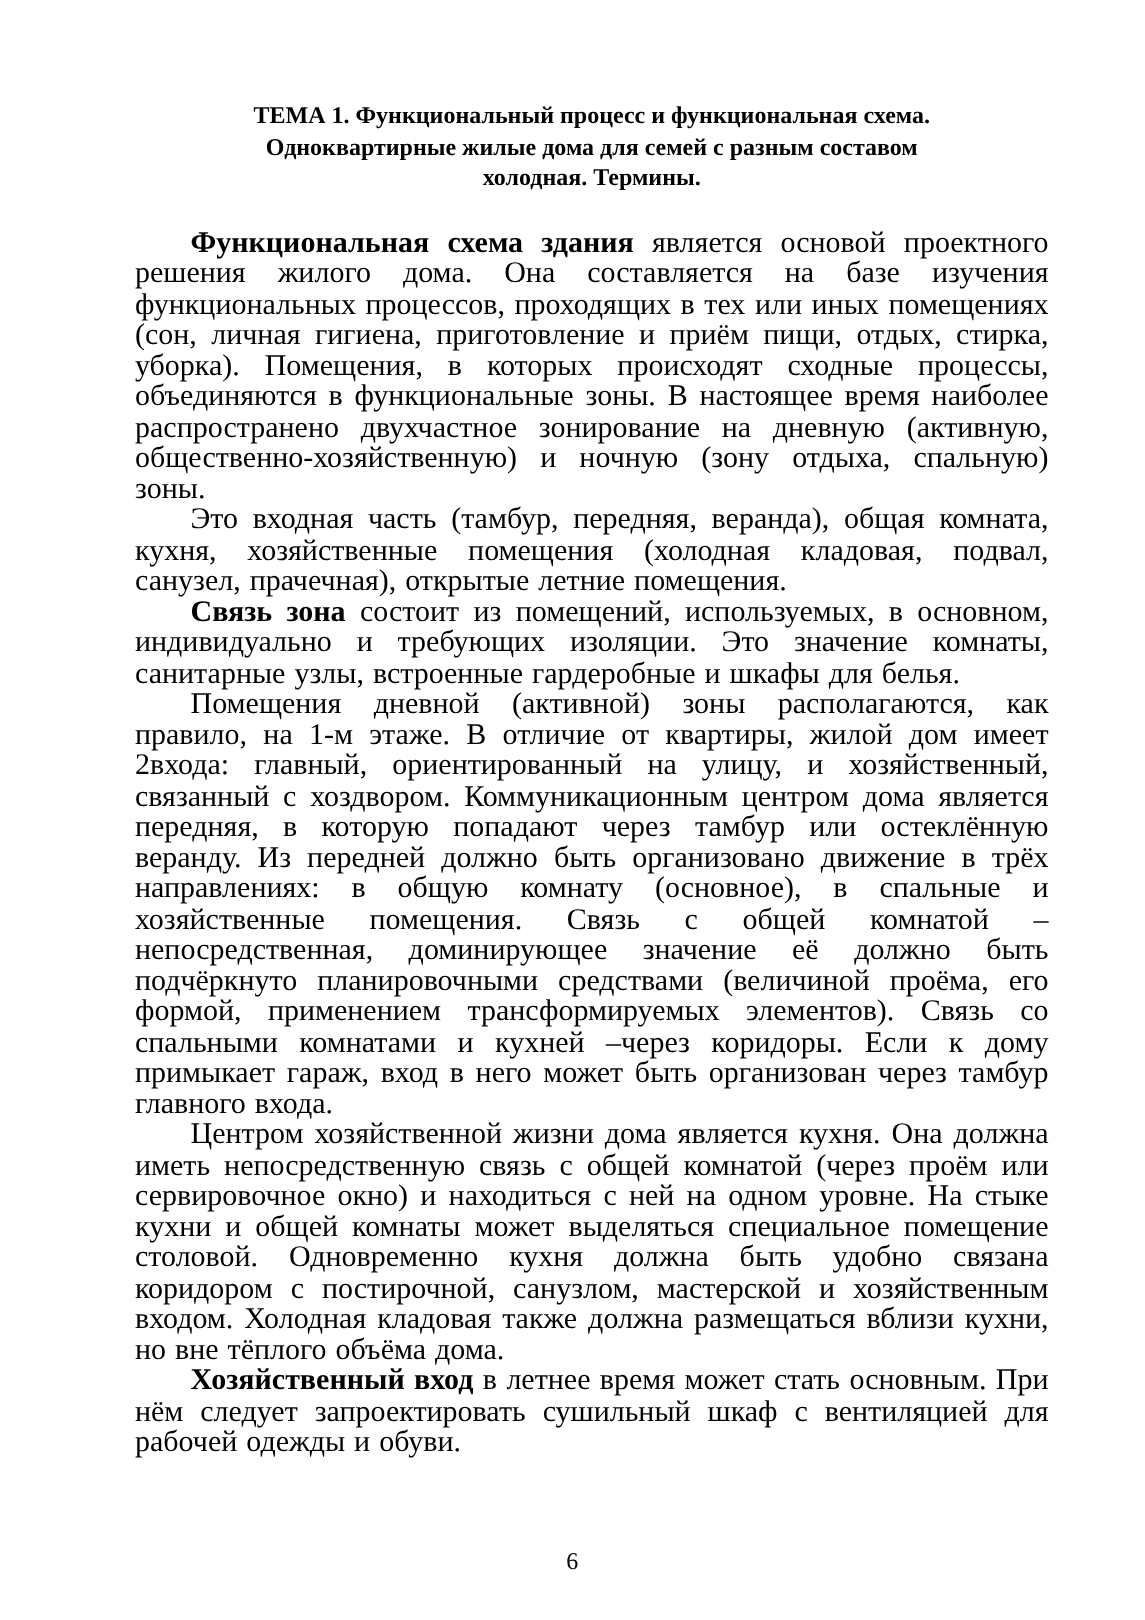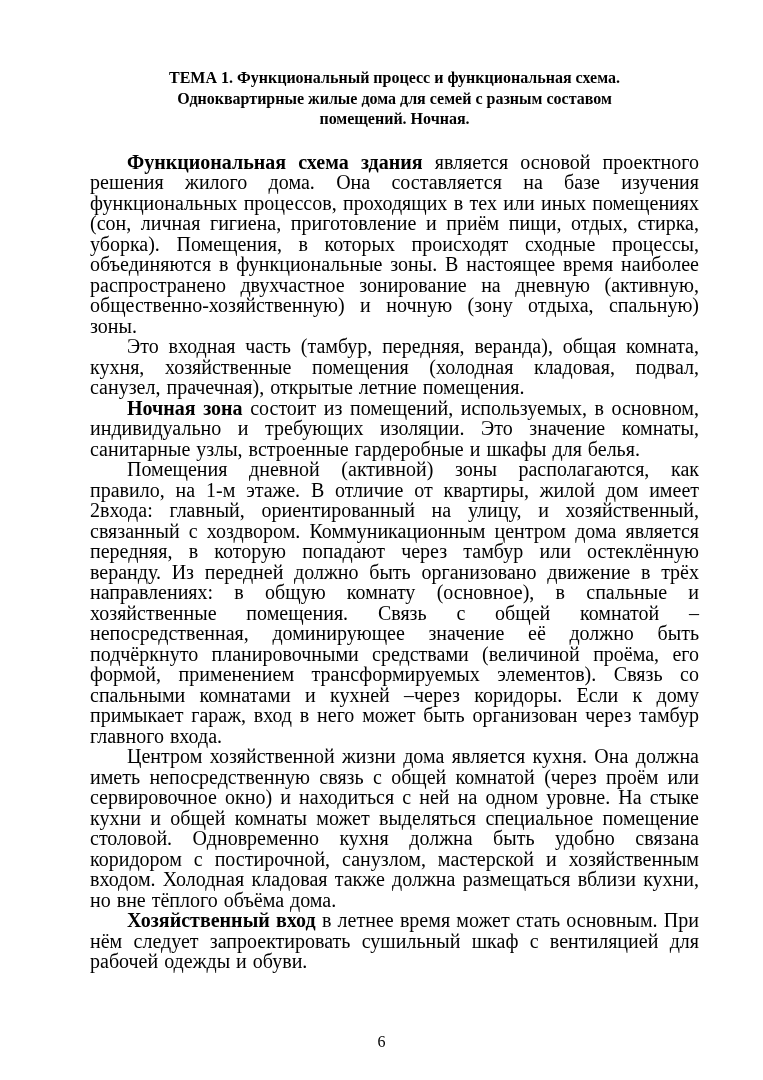--- a/index.html
+++ b/index.html
@@ -47,29 +47,29 @@
   }
 </style>
 </head>
 <body>
 
 <div class="page">
 
   <div class="title">
     <div>ТЕМА 1. Функциональный процесс и функциональная схема.</div>
     <div>Одноквартирные жилые дома для семей с разным составом</div>
-    <div>помещений. Ночная.</div>
+    <div>холодная. Термины.</div>
   </div>
 
   <p class="para"><b>Функциональная схема здания</b><span> является основой проектного решения жилого дома. Она составляется на базе изучения функциональных процессов, проходящих в тех или иных помещениях (сон, личная гигиена, приготовление и приём пищи, отдых, стирка, уборка). Помещения, в которых происходят сходные процессы, объединяются в функциональные зоны. В настоящее время наиболее распространено двухчастное зонирование на дневную (активную, общественно-хозяйственную) и ночную (зону отдыха, спальную) зоны.</span></p>
 
 
   <p class="para"><b></b><span>Это входная часть (тамбур, передняя, веранда), общая комната, кухня, хозяйственные помещения (холодная кладовая, подвал, санузел, прачечная), открытые летние помещения.</span></p>
 
-  <p class="para"><b>Ночная зона</b><span> состоит из помещений, используемых, в основном, индивидуально и требующих изоляции. Это значение комнаты, санитарные узлы, встроенные гардеробные и шкафы для белья.</span></p>
+  <p class="para"><b>Связь зона</b><span> состоит из помещений, используемых, в основном, индивидуально и требующих изоляции. Это значение комнаты, санитарные узлы, встроенные гардеробные и шкафы для белья.</span></p>
 
   <p class="para"><b></b><span>Помещения дневной (активной) зоны располагаются, как правило, на 1-м этаже. В отличие от квартиры, жилой дом имеет 2входа: главный, ориентированный на улицу, и хозяйственный, связанный с хоздвором. Коммуникационным центром дома является передняя, в которую попадают через тамбур или остеклённую веранду. Из передней должно быть организовано движение в трёх направлениях: в общую комнату (основное), в спальные и хозяйственные помещения. Связь с общей комнатой – непосредственная, доминирующее значение её должно быть подчёркнуто планировочными средствами (величиной проёма, его формой, применением трансформируемых элементов). Связь со спальными комнатами и кухней –через коридоры. Если к дому примыкает гараж, вход в него может быть организован через тамбур главного входа.</span></p>
 
   <p class="para"><b></b><span>Центром хозяйственной жизни дома является кухня. Она должна иметь непосредственную связь с общей комнатой (через проём или сервировочное окно) и находиться с ней на одном уровне. На стыке кухни и общей комнаты может выделяться специальное помещение столовой. Одновременно кухня должна быть удобно связана коридором с постирочной, санузлом, мастерской и хозяйственным входом. Холодная кладовая также должна размещаться вблизи кухни, но вне тёплого объёма дома.</span></p>
 
   <p class="para"><b>Хозяйственный вход</b><span> в летнее время может стать основным. При нём следует запроектировать сушильный шкаф с вентиляцией для рабочей одежды и обуви.</span></p>
 
 
   <div class="page-number">6</div>
 

